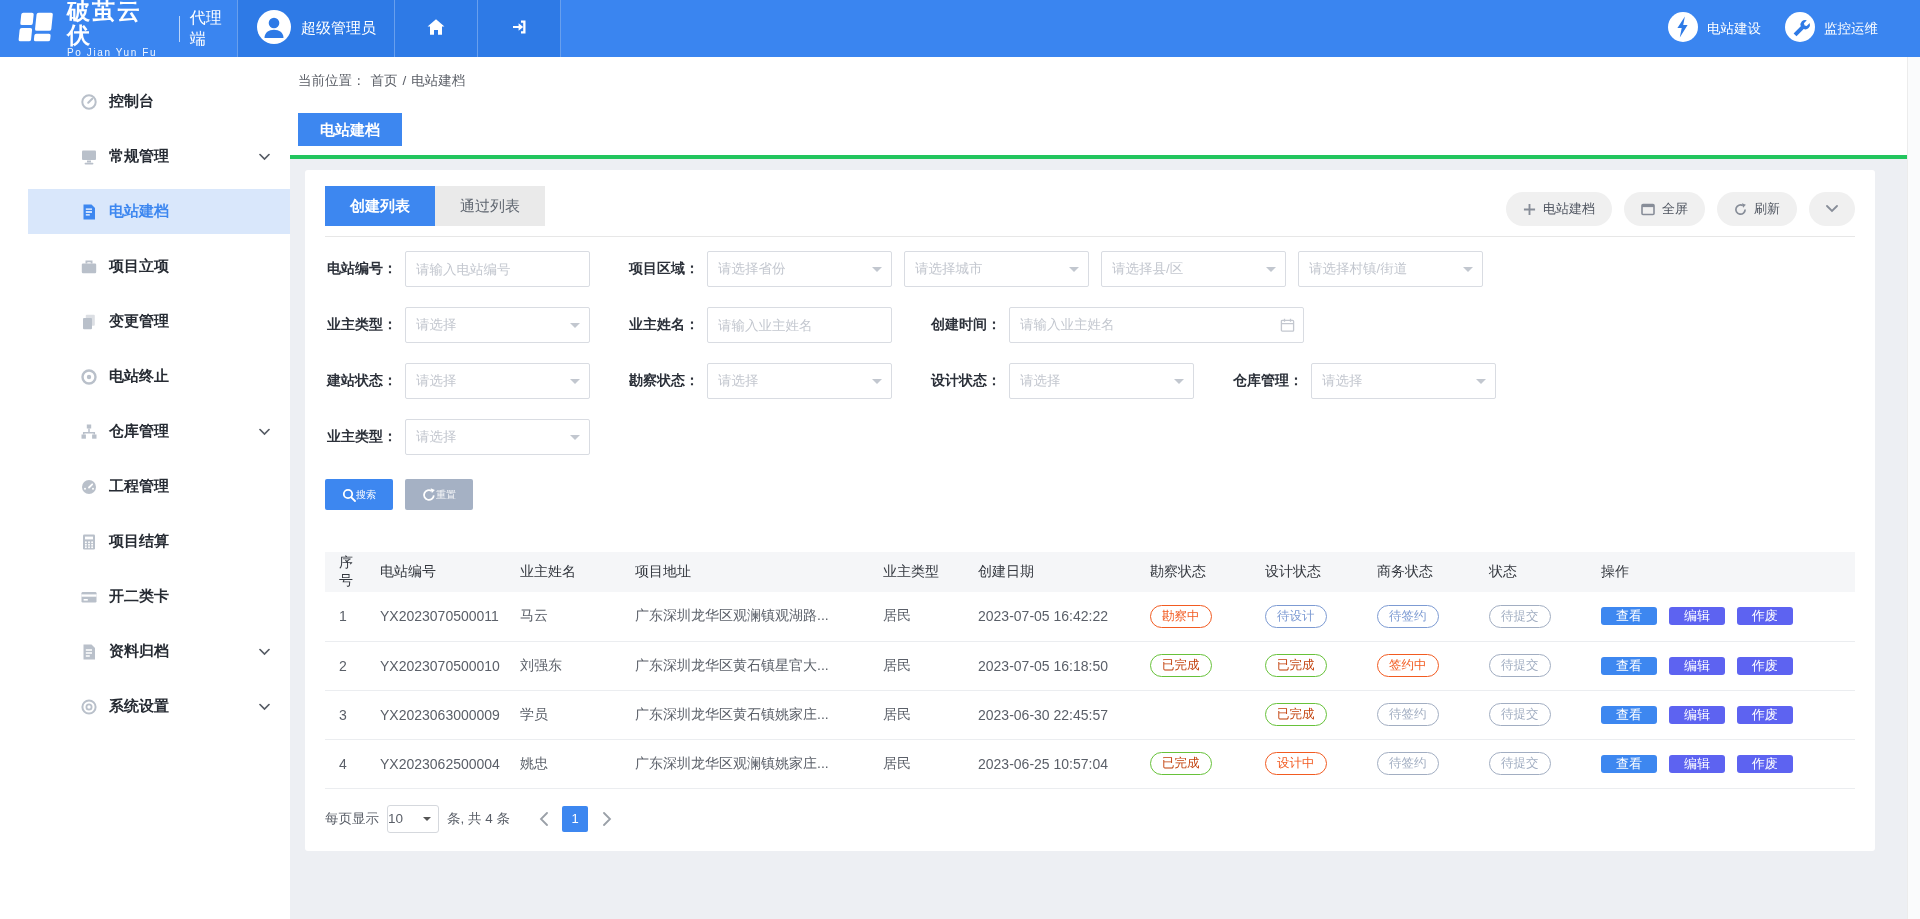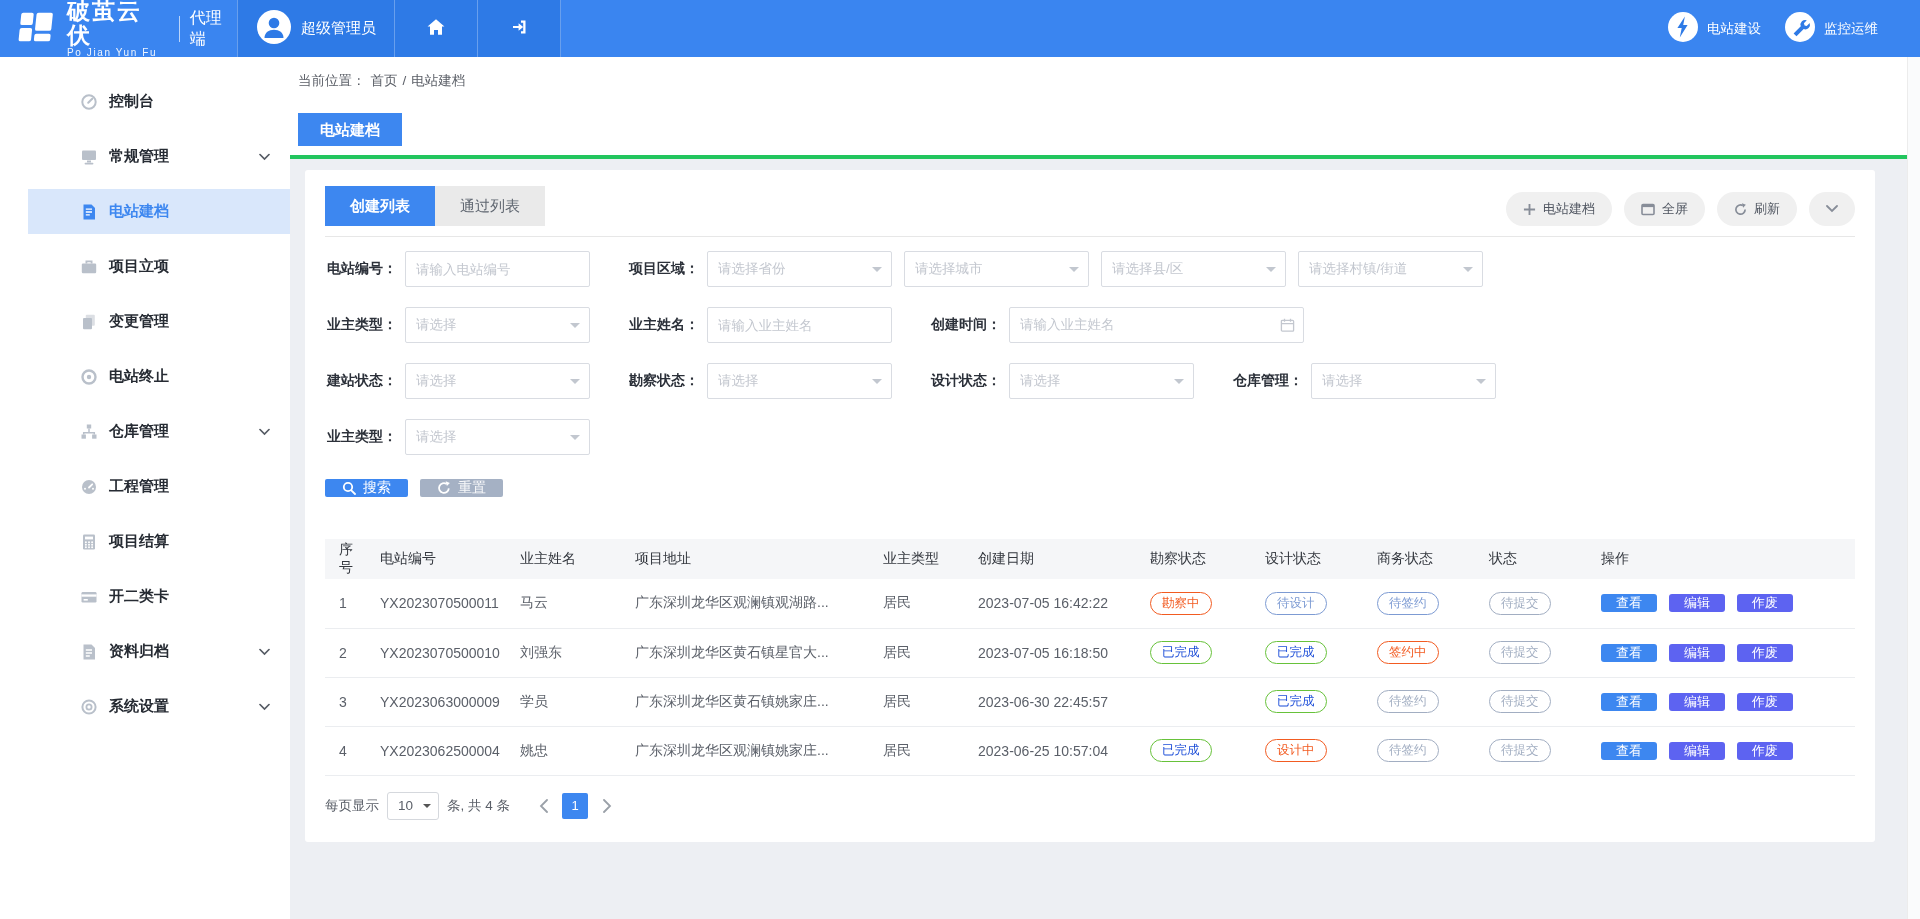--- a/index.html
+++ b/index.html
@@ -60,42 +60,42 @@
   .f-input { width:185px; height:36px; border:1px solid #d9dce2; border-radius:2px; padding:0 10px; font-size:13.5px; color:#333; font-family:inherit; outline:none; }
   .f-input::placeholder { color:#c3c7cf; }
   .select { position:relative; width:185px; height:36px; border:1px solid #d9dce2; border-radius:2px; background:#fff; display:flex; align-items:center; padding:0 26px 0 10px; cursor:pointer; }
   .select .ph { font-size:13.5px; color:#c3c7cf; white-space:nowrap; overflow:hidden; }
   .select .caret { position:absolute; right:9px; top:50%; margin-top:-2px; width:0; height:0; border:5px solid transparent; border-top-color:#c2c7cf; }
   .select-row { display:flex; gap:12px; }
   .select.daterange { width:295px; }
   .cal-ico { position:absolute; right:8px; top:50%; transform:translateY(-50%); color:#c3c7cf; }
 
   .btn-row { display:flex; gap:12px; margin-top:24px; }
-  .btn { height:18px; border:none; border-radius:2px; font-size:14px; color:#fff; padding:0 17px; display:flex; align-items:center; gap:7px; cursor:pointer; font-family:inherit; }
+  .btn { height:31px; border:none; border-radius:2px; font-size:10px; color:#fff; padding:0 17px; display:flex; align-items:center; cursor:pointer; font-family:inherit; }
   .btn.search { background:#3d87f0; }
   .btn.reset { background:#a5b1c4; color:rgba(255,255,255,.92); }
 
   
   .tbl { width:100%; border-collapse:collapse; margin-top:42px; table-layout:fixed; }
   .tbl thead td { background:#f5f6f8; height:40px; font-size:14px; color:#33373e; padding:0 10px; }
   .tbl tbody td { height:49px; border-bottom:1px solid #ebedf0; font-size:14px; color:#5a5f68; padding:0 10px; overflow:hidden; white-space:nowrap; }
   .tbl td:first-child { padding-left:14px; }
   .pill { display:inline-block; border:1px solid transparent; border-radius:13px; padding:3px 11px; font-size:12.5px; line-height:15px; }
   .pill:empty { display:none; }
   .pill[data-tone="orange"] { color:#f25b21; border-color:#f25b21; }
-  .pill[data-tone="green"]  { color:#1d4ed8; border-color:#67c23a; }
+  .pill[data-tone="green"]  { color:#c2410c; border-color:#67c23a; }
   .pill[data-tone="blue"]   { color:#7d9bd3; border-color:#7d9bd3; }
   .pill[data-tone="gray"]   { color:#a2aec2; border-color:#a2aec2; }
   .act { width:56px; height:18px; border:none; border-radius:3px; color:#fff; font-size:13px; cursor:pointer; margin-right:8px; font-family:inherit; }
   .act.view { background:#3d87f0; }
   .act.edit, .act.void { background:#5d63f1; }
 
   
   .pager { display:flex; justify-content:flex-start; align-items:center; gap:8px; margin-top:16px; font-size:13.5px; color:#5a5f68; }
-  .pp-select { position:relative; width:52px; height:28px; border:1px solid #d5d8dd; border-radius:3px; display:flex; align-items:center; padding-left:10px; cursor:pointer; background:#fff; }
+  .pp-select { position:relative; width:52px; height:28px; border:1px solid #d5d8dd; border-radius:3px; display:flex; align-items:center; cursor:pointer; background:#fff; }
   .pp-select .caret { position:absolute; right:7px; top:50%; margin-top:-2px; width:0; height:0; border:4.5px solid transparent; border-top-color:#555; }
   .pg-nav { width:22px; height:26px; display:flex; align-items:center; justify-content:center; color:#9aa0a8; cursor:pointer; }
   .pg-page { width:26px; height:26px; background:#3d87f0; color:#fff; border-radius:2px; display:flex; align-items:center; justify-content:center; font-size:13px; cursor:pointer; }
   .pg-gap { width:6px; }
 </style>
 </head>
 <body>
 
 <div class="header">
   <div class="logo-area">

